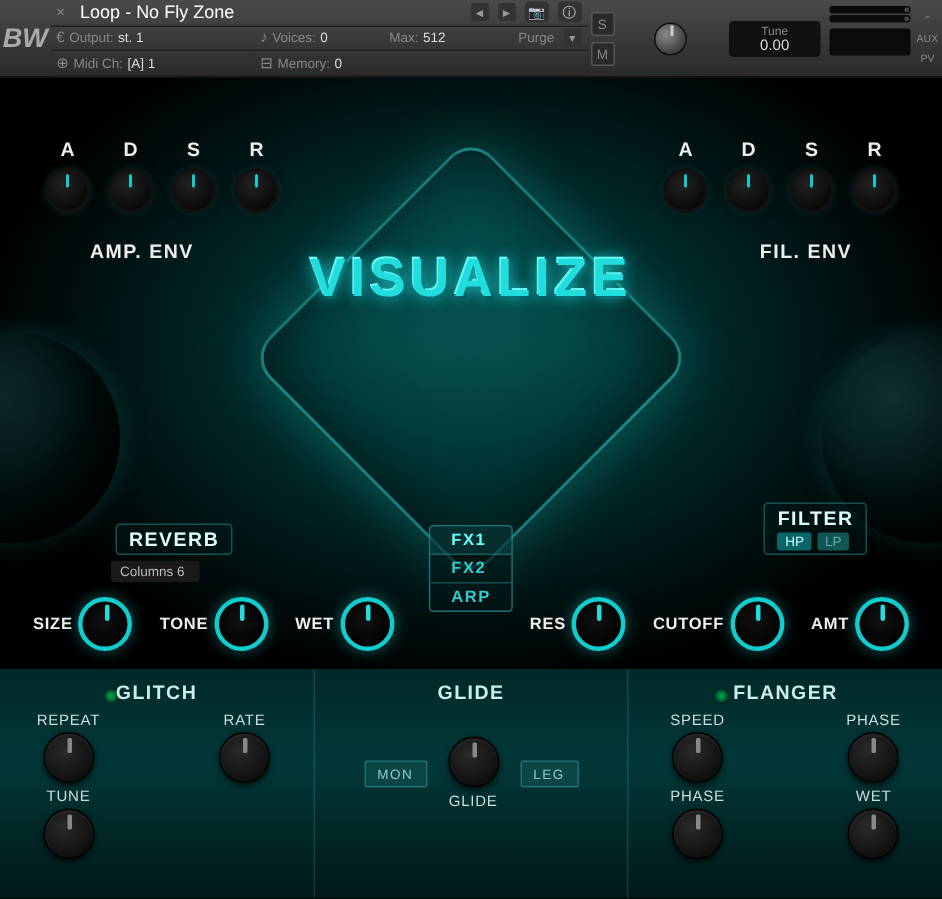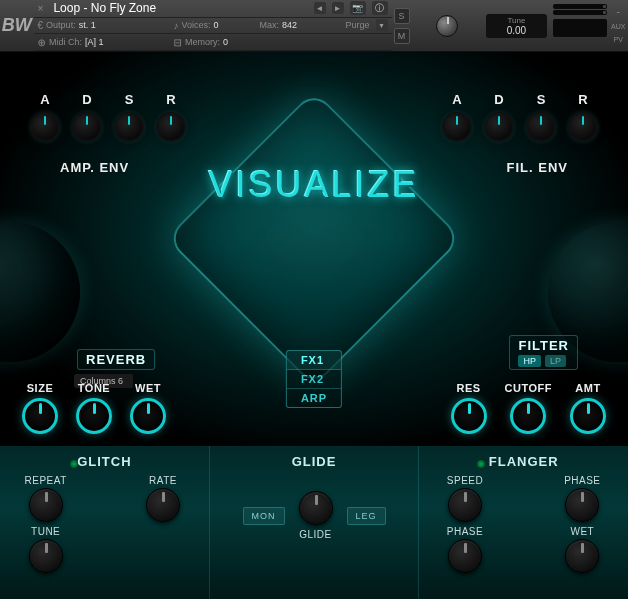--- a/index.html
+++ b/index.html
@@ -27,21 +27,21 @@
 .meters{width:65px;display:flex;flex-direction:column;gap:1px;padding:4px 2px}
 .meter-bar{height:5px;background:#0a0a0a;border-radius:2px;position:relative}
 .meter-bar::after{content:"";position:absolute;right:1px;top:1px;width:3px;height:3px;background:#444;border-radius:1px}
 .aux-col{width:22px;display:flex;flex-direction:column;font-size:7px;color:#888;gap:6px;padding-top:6px;align-items:center}
 .aux-min{font-size:10px}
 .main-panel{height:394px;position:relative;background:radial-gradient(ellipse at 50% 45%,#0a4a4a 0%,#033 25%,#011818 50%,#000 75%);overflow:hidden}
 .bg-shape{position:absolute;left:50%;top:50%;transform:translate(-50%,-55%) rotate(45deg);width:210px;height:210px;background:linear-gradient(135deg,rgba(20,180,180,.25),rgba(0,40,40,.5));border:2px solid rgba(60,220,220,.4);border-radius:20px;box-shadow:0 0 40px rgba(40,200,200,.3),inset 0 0 50px rgba(0,0,0,.6)}
 .bg-orb{position:absolute;width:140px;height:140px;border-radius:50%;background:radial-gradient(circle at 35% 30%,rgba(100,255,255,.15),rgba(0,20,20,.8) 60%,#000);box-shadow:inset -20px -20px 40px rgba(0,0,0,.8),0 0 20px rgba(40,180,180,.2)}
 .bg-orb.left{left:-60px;top:170px}
 .bg-orb.right{right:-60px;top:170px}
-.title{position:absolute;left:50%;top:112px;transform:translateX(-50%);font-size:36px;font-weight:400;letter-spacing:3px;color:#2dd;text-shadow:0 0 10px #2dd,2px 2px 0 #044,-1px -1px 0 #8ff;font-family:Impact,sans-serif}
+.title{position:absolute;left:50%;top:112px;transform:translateX(-50%);font-size:36px;font-weight:700;letter-spacing:3px;color:#2dd;text-shadow:0 0 10px #2dd,2px 2px 0 #044,-1px -1px 0 #8ff;font-family:Impact,sans-serif}
 .adsr-row{position:absolute;top:60px;display:flex;gap:12px}
 .adsr-row.left{left:30px}
 .adsr-row.right{right:30px}
 .adsr-knob{width:30px;height:30px;border-radius:50%;background:radial-gradient(circle at 40% 35%,#222,#000);border:2px solid #111;box-shadow:0 0 8px rgba(0,0,0,.8),0 0 4px rgba(60,200,200,.3);position:relative;cursor:pointer}
 .adsr-knob::after{content:"";position:absolute;width:2px;height:9px;background:#1cc;top:2px;left:48%;border-radius:1px}
 .adsr-lbl{position:absolute;top:-22px;left:50%;transform:translateX(-50%);color:#eee;font-size:13px;font-weight:bold}
 .env-lbl{position:absolute;top:108px;color:#eee;font-size:13px;font-weight:bold;letter-spacing:1px}
 .env-lbl.left{left:60px}
 .env-lbl.right{right:60px}
 .section-box{position:absolute;bottom:76px;background:rgba(0,30,30,.35);border:1px solid rgba(50,180,180,.4);border-radius:3px;padding:2px 8px}
@@ -53,21 +53,21 @@
 .hp-btn{background:#0a6666;color:#cff}
 .lp-btn{background:#155;color:#6aa}
 .columns-sel{position:absolute;bottom:58px;left:74px;background:#1a1a1a;color:#bbb;font-size:9px;padding:2px 10px 2px 6px;border-radius:2px;cursor:pointer}
 .fx-tabs{position:absolute;left:50%;bottom:38px;transform:translateX(-50%);border:1px solid rgba(60,200,200,.5);border-radius:3px;background:rgba(0,20,20,.6)}
 .fx-tab{padding:3px 14px;color:#3cc;font-size:11px;font-weight:bold;letter-spacing:1px;cursor:pointer;border-bottom:1px solid rgba(60,200,200,.3);}
 .fx-tab:last-child{border-bottom:none}
 .fx-tab.active{background:rgba(40,180,180,.15);color:#6ff}
 .knob-row{position:absolute;bottom:12px;display:flex;gap:18px}
 .knob-row.left{left:22px}
 .knob-row.right{right:22px}
-.main-knob{display:flex;flex-direction:column;align-items:center;gap:4px}
+.main-knob{display:flex;flex-direction:row;align-items:center;gap:4px}
 .main-knob-lbl{color:#eee;font-size:11px;font-weight:bold;letter-spacing:.5px}
 .ring-knob{width:36px;height:36px;border-radius:50%;background:radial-gradient(circle at 45% 40%,#111,#000);border:3px solid #1cc;box-shadow:0 0 10px rgba(40,220,220,.4),inset 0 0 8px rgba(0,0,0,.9);position:relative;cursor:pointer}
 .ring-knob::after{content:"";position:absolute;width:3px;height:11px;background:#2dd;top:2px;left:47%;border-radius:2px}
 .fx-panel{height:153px;display:flex;background:linear-gradient(#022828,#033838 40%,#011818)}
 .fx-sec{flex:1;border-right:1px solid rgba(60,200,200,.2);padding:8px 12px;display:flex;flex-direction:column;align-items:center;position:relative}
 .fx-sec:last-child{border-right:none}
 .fx-sec-title{color:#cee;font-size:13px;font-weight:bold;letter-spacing:1px;margin-bottom:2px}
 .fx-led{position:absolute;width:8px;height:8px;border-radius:50%;background:radial-gradient(#0a5,#031);top:14px;cursor:pointer}
 .fx-knob-grid{display:grid;grid-template-columns:1fr 1fr;gap:4px 50px;margin-top:4px;width:100%}
 .fx-knob{display:flex;flex-direction:column;align-items:center;gap:2px}
@@ -98,21 +98,21 @@
         <span class="hdr-label">Output:</span>
         <span class="hdr-val">st. 1</span>
       </div>
       <div class="hdr-field">
         <span style="color:#888">♪</span>
         <span class="hdr-label">Voices:</span>
         <span class="hdr-val">0</span>
       </div>
       <div class="hdr-field">
         <span class="hdr-label">Max:</span>
-        <span class="hdr-val">842</span>
+        <span class="hdr-val">512</span>
       </div>
       <span class="hdr-label" style="margin-left:auto">Purge</span>
       <span class="nav-btn">▾</span>
     </div>
     <div class="header-row">
       <div class="hdr-field wide">
         <span style="color:#888">⊕</span>
         <span class="hdr-label">Midi Ch:</span>
         <span class="hdr-val">[A] 1</span>
       </div>

